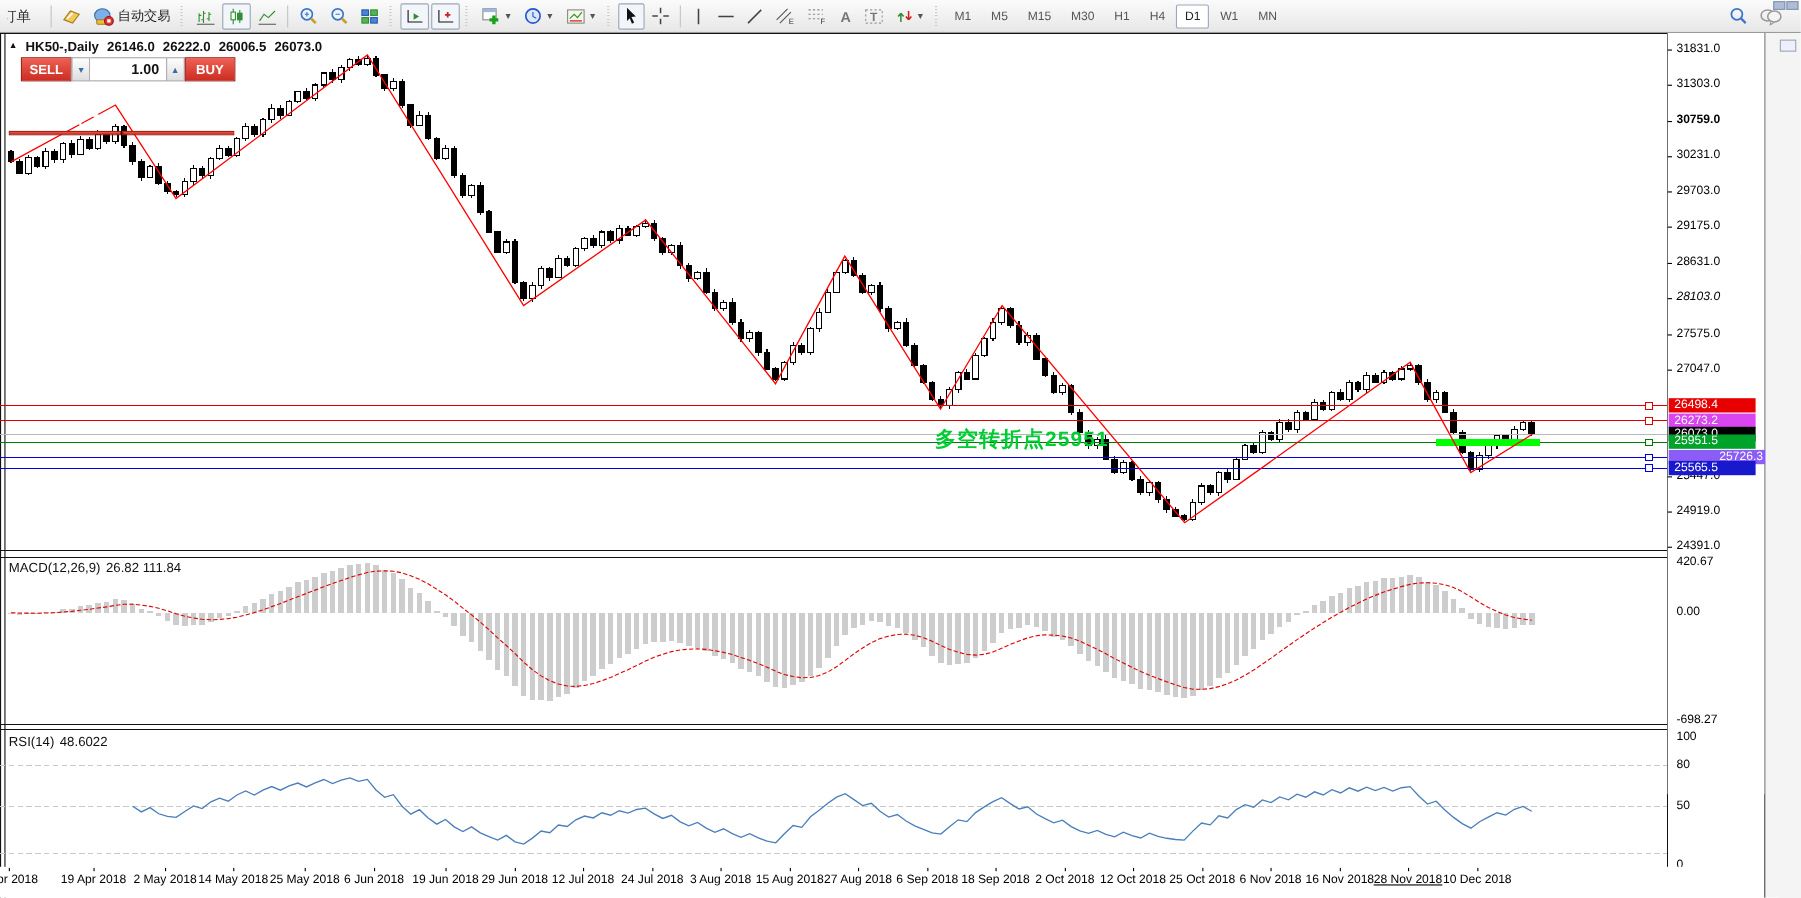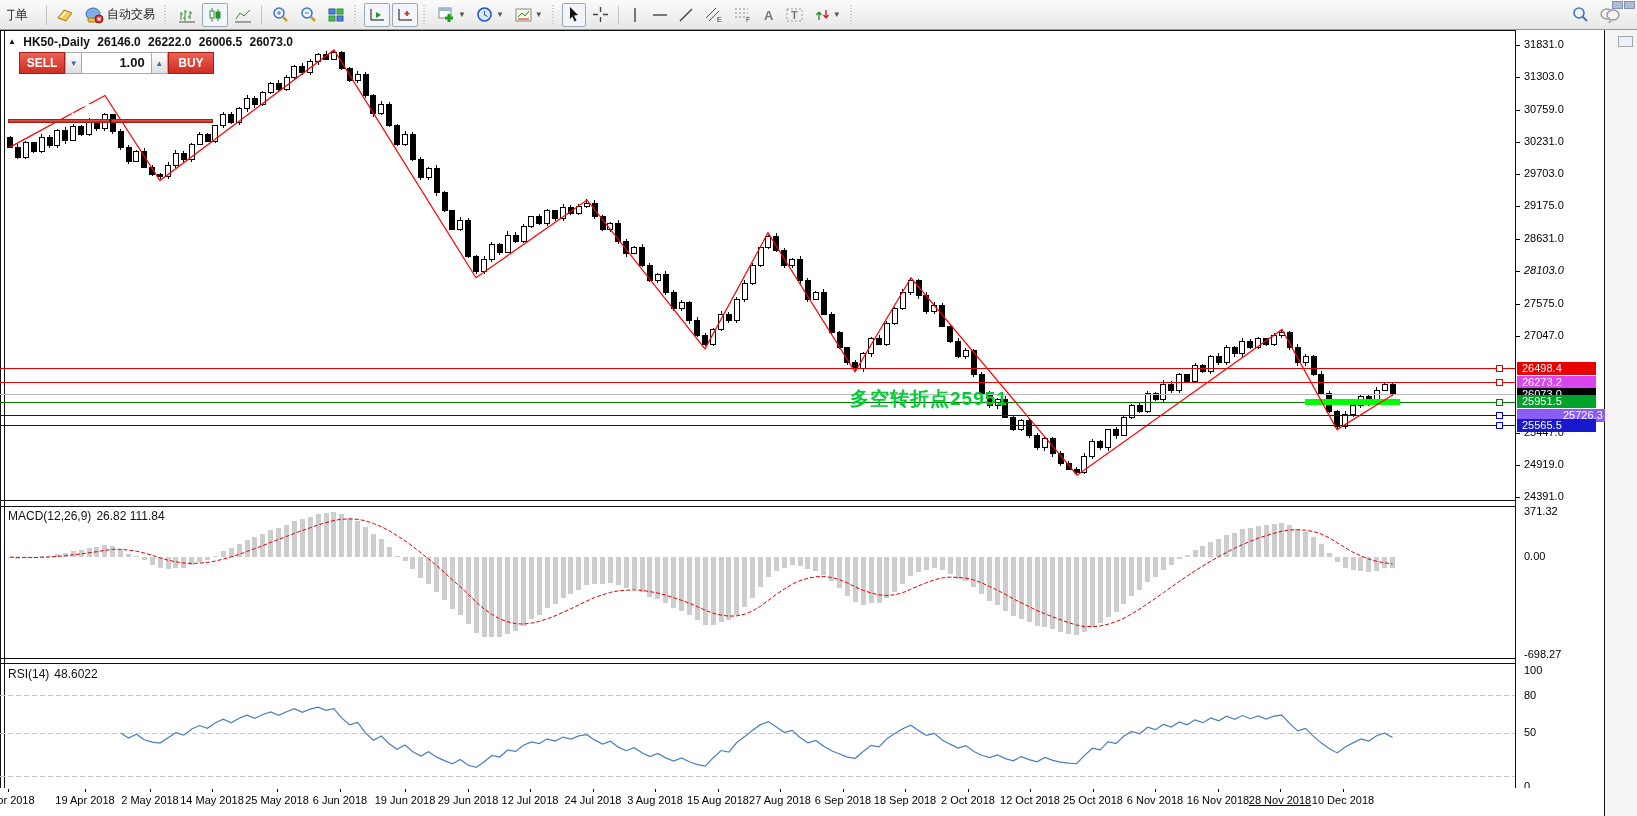--- a/index.html
+++ b/index.html
@@ -219,20 +219,31 @@
       </svg>
   </button>
   <button class="tb-btn">
     <svg width="17" height="16">
         <path d="M5 13 L5 5 M5 5 L2.5 8 M5 5 L7.5 8" stroke="#2f8f2f" fill="none" stroke-width="1.4"></path>
         <path d="M12 3 L12 11 M12 11 L9.5 8 M12 11 L14.5 8" stroke="#d02020" fill="none" stroke-width="1.4"></path>
       </svg>
     <span class="caret">▼</span>
   </button>
   <span class="grip"></span>
+  <span id="tf-group" style="display:flex;align-items:center;">
+      <button class="tf">M1</button>
+      <button class="tf">M5</button>
+      <button class="tf">M15</button>
+      <button class="tf">M30</button>
+      <button class="tf">H1</button>
+      <button class="tf">H4</button>
+      <button class="tf active">D1</button>
+      <button class="tf">W1</button>
+      <button class="tf">MN</button>
+    </span>
   <span class="tb-spacer"></span>
   <button class="tb-btn">
     <svg width="18" height="17">
         <circle cx="8" cy="7" r="5" fill="none" stroke="#3a76c8" stroke-width="1.6"></circle>
         <path d="M11.5 10.5 L16 15" stroke="#3a76c8" stroke-width="2"></path>
       </svg>
   </button>
   <button class="tb-btn" style="margin-right:10px;">
     <svg width="22" height="17">
         <ellipse cx="8" cy="8" rx="6" ry="5" fill="none" stroke="#999" stroke-width="1.4"></ellipse>
@@ -839,21 +850,21 @@
   </div>
   <div class="ind-label" style="top:637px;">
     <span>RSI(14)</span><span>48.6022</span>
   </div>
 
   <div id="price-axis">
       <div class="ytick" style="top: 8px;">31831.0</div>
       <div class="ymark" style="top: 15px;"></div>
       <div class="ytick" style="top: 40.0778px;">31303.0</div>
       <div class="ymark" style="top: 47.0778px;"></div>
-      <div class="ytick" style="top: 73.1276px;">30759.0</div>
+      <div class="ytick" style="top: 73.1276px; font-weight: bold;">30759.0</div>
       <div class="ymark" style="top: 80.1276px;"></div>
       <div class="ytick" style="top: 105.205px;">30231.0</div>
       <div class="ymark" style="top: 112.205px;"></div>
       <div class="ytick" style="top: 137.283px;">29703.0</div>
       <div class="ymark" style="top: 144.283px;"></div>
       <div class="ytick" style="top: 169.361px;">29175.0</div>
       <div class="ymark" style="top: 176.361px;"></div>
       <div class="ytick" style="top: 202.411px;">28631.0</div>
       <div class="ymark" style="top: 209.411px;"></div>
       <div class="ytick" style="top: 234.488px; font-style: italic;">28103.0</div>
@@ -867,21 +878,21 @@
       <div class="ytick" style="top: 427.927px;">24919.0</div>
       <div class="ymark" style="top: 434.927px;"></div>
       <div class="ytick" style="top: 460.005px;">24391.0</div>
       <div class="ymark" style="top: 467.005px;"></div>
       <div class="ptag" style="top: 331.973px; background: rgb(232, 0, 0);">26498.4</div>
       <div class="ptag" style="top: 345.655px; background: #d946ef;">26273.2</div>
       <div class="ptag" style="top: 357.818px; background: rgb(0, 0, 0);">26073.0</div>
       <div class="ptag" style="top: 365.199px; background: rgb(0, 163, 42);">25951.5</div>
       <div class="ptag" style="top: 378.881px; background: #8b5cf6; padding-left: 46px;">25726.3</div>
       <div class="ptag" style="top: 388.65px; background: rgb(24, 24, 204);">25565.5</div>
-      <div class="ytick" style="top: 474.771px;">371.32</div>
+      <div class="ytick" style="top: 474.771px;">420.67</div>
       <div class="ytick" style="top: 520px;">0.00</div>
       <div class="ytick" style="top: 617.66px;">-698.27</div>
       <div class="ytick" style="top: 634.272px;">100</div>
       <div class="ytick" style="top: 658.963px;">80</div>
       <div class="ytick" style="top: 696px;">50</div>
       <div class="ytick" style="top: 739.21px; margin-top: 29px;">15</div>
       <div class="ytick" style="top: 750px;">0</div>
     </div>
   <div id="date-axis">
       <div class="dlabel" style="left: 8px;">9 Apr 2018</div>

